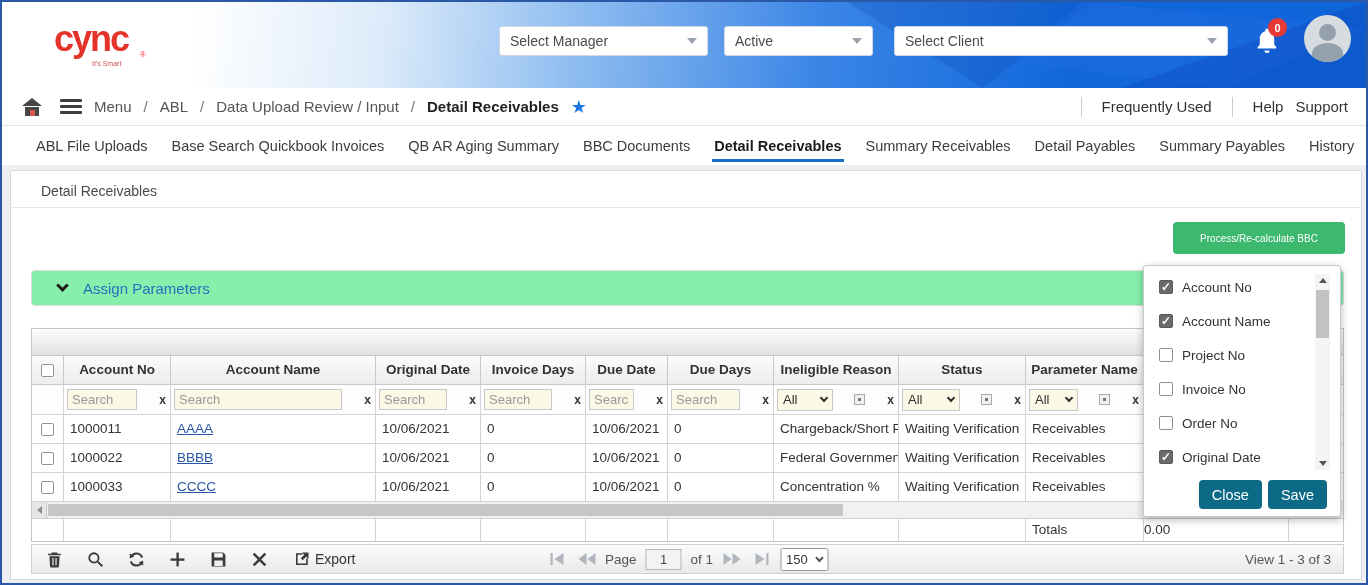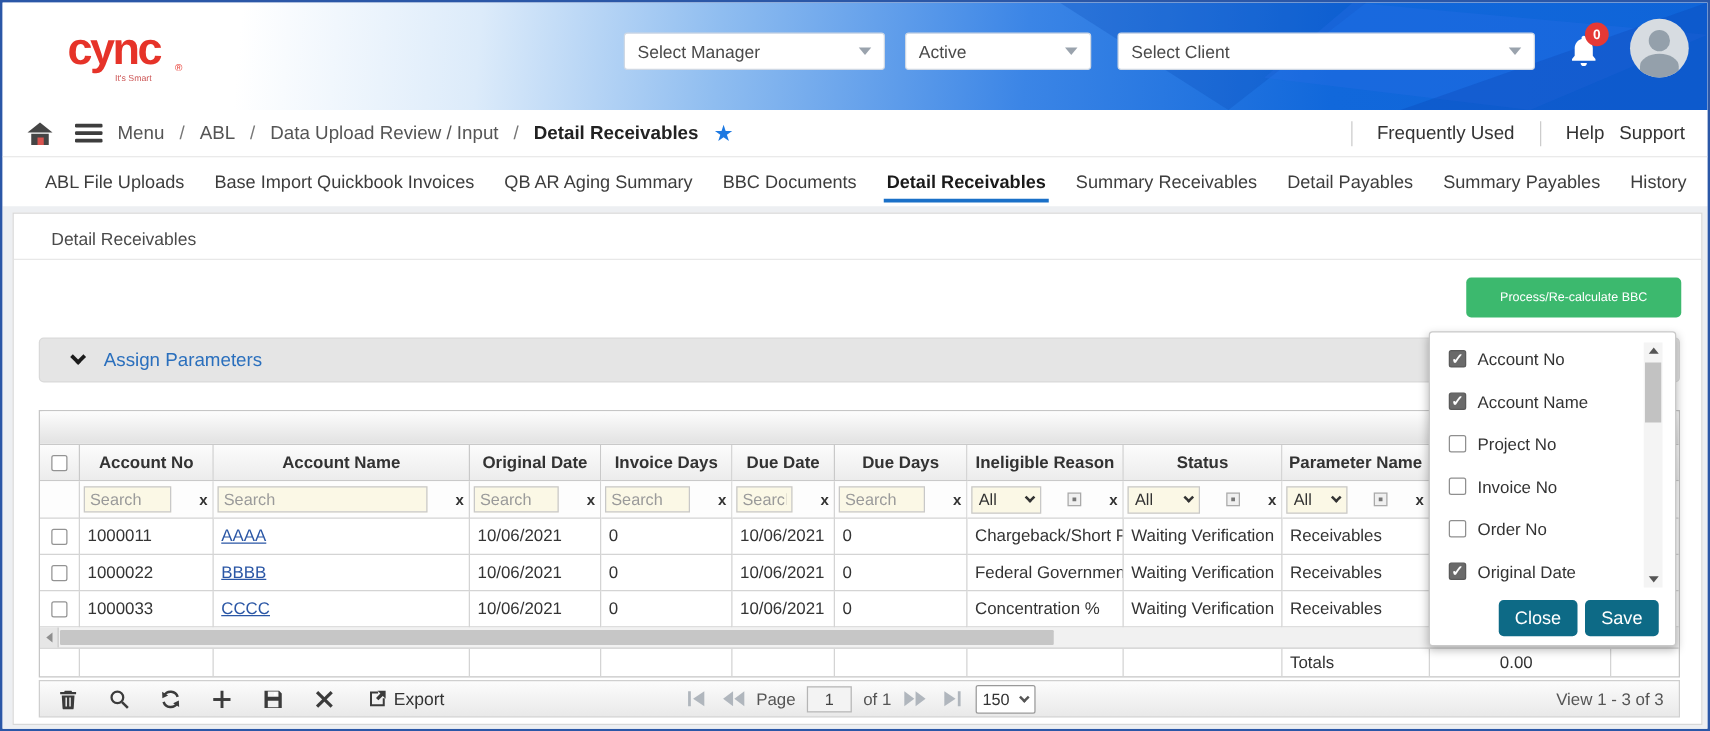--- a/index.html
+++ b/index.html
@@ -69,21 +69,21 @@
   
   .content{position:absolute;left:0;top:163px;width:100%;height:420px;background:#edeff2;}
   .panel{position:absolute;left:8px;top:5px;width:1352px;height:410px;background:#fff;border:1px solid #d8d8d8;}
   .page-title{position:absolute;left:30px;top:12px;font-size:14px;color:#4a4a4a;}
   .title-divider{position:absolute;left:0;top:36px;width:100%;height:1px;background:#e8e8e8;}
 
   .btn-process{position:absolute;left:1162px;top:51px;width:172px;height:32px;background:var(--button-green,#3cb96e);
     color:#fff;font-size:10px;border:none;border-radius:4px;cursor:pointer;font-family:inherit;}
 
   .assign-box{position:absolute;left:20px;top:99px;width:1313px;height:36px;border:1px solid #d9d9d9;border-radius:4px;
-    display:flex;align-items:center;background:#e5e5e5;}
+    display:flex;align-items:center;background:#86efac;}
   .chev-down{width:9px;height:9px;border-left:3px solid #1c1c1c;border-bottom:3px solid #1c1c1c;transform:rotate(-45deg);
     margin-left:26px;margin-top:-5px;}
   .assign-label{margin-left:16px;font-size:15px;color:#2a6fbd;cursor:pointer;}
 
   
   .grid{position:absolute;left:20px;top:157px;width:1313px;border:1px solid #c6c6c6;background:#fff;font-size:13.5px;color:#333;}
   .grow{display:flex;width:100%;}
   .cell{border-right:1px solid #d4d4d4;border-bottom:1px solid #d4d4d4;overflow:hidden;white-space:nowrap;flex:none;}
   .cell:last-child{border-right:none;}
   .c0{width:32px;}.c1{width:107px;}.c2{width:205px;}.c3{width:105px;}.c4{width:105px;}.c5{width:82px;}
@@ -105,21 +105,21 @@
   .dcell{height:29px;line-height:28px;padding-left:6px;}
   .cbcell{display:flex;align-items:center;justify-content:center;height:29px;}
   .cb{width:13px;height:13px;border:1px solid #939393;border-radius:2px;background:#fff;cursor:pointer;}
   .alink{color:#2a56a5;text-decoration:underline;cursor:pointer;}
   .hscroll{height:17px;background:#f1f1f1;border-bottom:1px solid #cfcfcf;position:relative;}
   .hs-arrow{position:absolute;left:0;top:0;width:15px;height:16px;background:#e6e6e6;border-right:1px solid #c9c9c9;
     display:flex;align-items:center;justify-content:center;cursor:pointer;}
   .hs-arrow::after{content:"";width:0;height:0;border-top:4px solid transparent;border-bottom:4px solid transparent;border-right:5px solid #8f8f8f;}
   .hs-thumb{position:absolute;left:16px;top:2px;width:795px;height:12px;background:#c6c6c6;border-radius:1px;cursor:pointer;}
   .tcell{height:22px;line-height:21px;padding-left:6px;border-bottom:none;}
-  .tval{text-align:center;padding-right:6px;padding-left:0;}
+  .tval{text-align:left;padding-right:6px;padding-left:0;}
 
   
   .gridfoot{position:absolute;left:20px;top:373px;width:1313px;height:30px;background:linear-gradient(#fcfcfc,#e9e9e9);
     border:1px solid #cfcfcf;display:flex;align-items:center;font-size:13.5px;color:#555;}
   .ficon{width:17px;height:17px;margin-left:16px;cursor:pointer;flex:none;display:flex;align-items:center;}
   .ficon svg{width:100%;height:100%;}
   .ficon.first{margin-left:14px;}
   .ficon.gap{margin-left:24px;}
   .export-wrap{display:flex;align-items:center;margin-left:26px;cursor:pointer;color:#333;font-size:14px;gap:5px;}
   .pager{position:absolute;left:50%;transform:translateX(-50%);display:flex;align-items:center;gap:9px;height:100%;}
@@ -220,21 +220,21 @@
       <span class="vsep"></span>
       <span class="crumb-link">Frequently Used</span>
       <span class="vsep"></span>
       <span class="crumb-link">Help</span>
       <span class="crumb-link">Support</span>
     </div>
   </div>
 
   <div class="tabbar">
     <div class="tab">ABL File Uploads</div>
-    <div class="tab">Base Import Quickbook Invoices</div>
+    <div class="tab">Base Search Quickbook Invoices</div>
     <div class="tab">QB AR Aging Summary</div>
     <div class="tab">BBC Documents</div>
     <div class="tab active">Detail Receivables</div>
     <div class="tab">Summary Receivables</div>
     <div class="tab">Detail Payables</div>
     <div class="tab">Summary Payables</div>
     <div class="tab">History</div>
     <div class="tab">Warning</div>
   </div>
 

